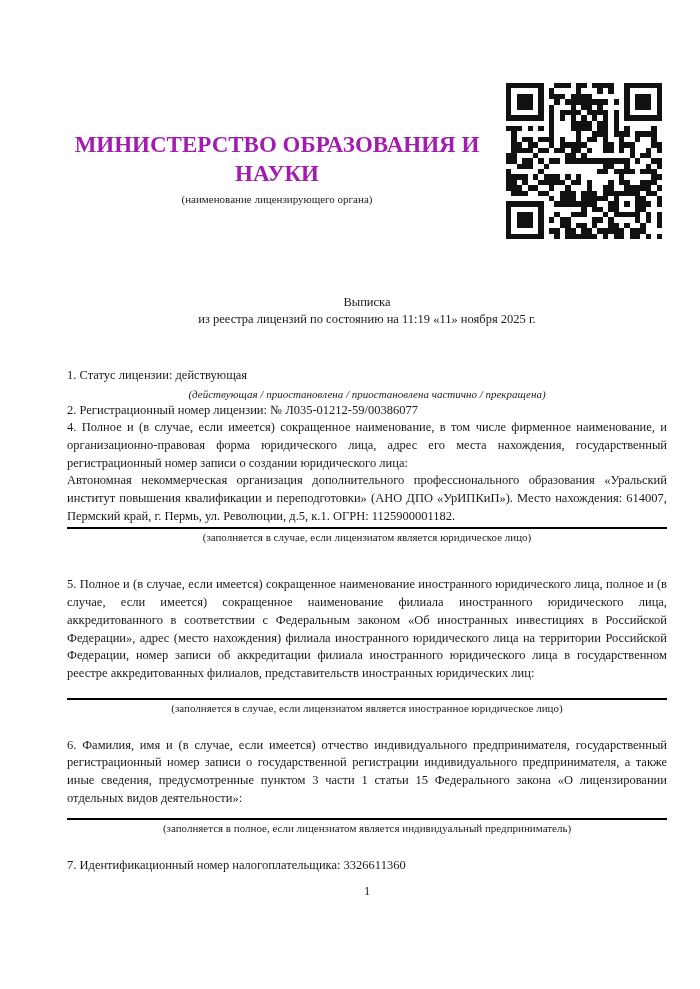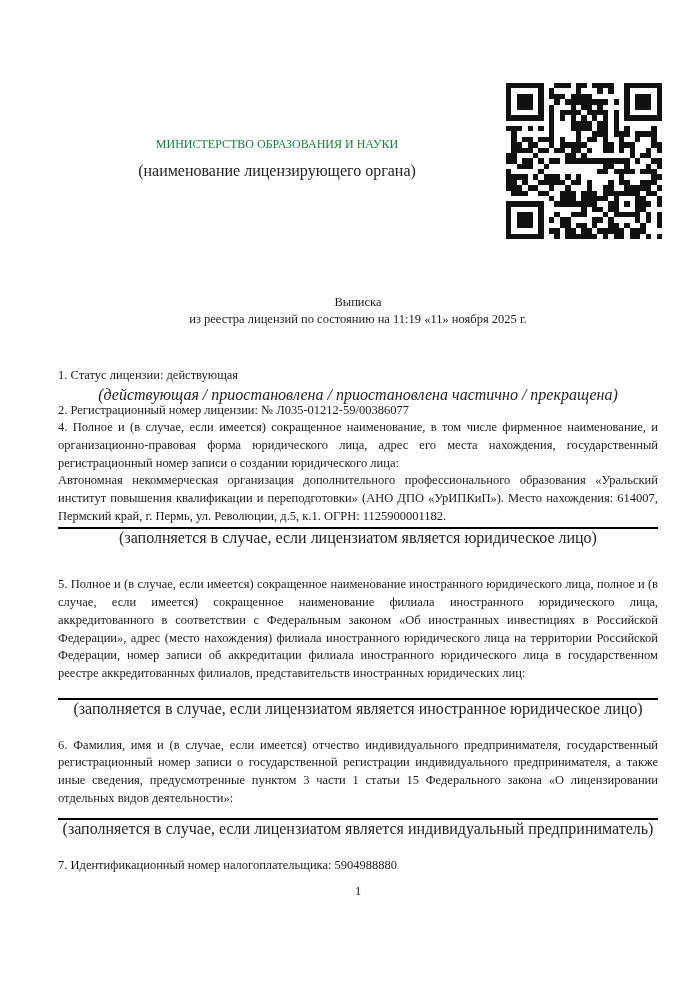--- a/index.html
+++ b/index.html
@@ -24,37 +24,37 @@
 
   
   .ministry {
     position: absolute;
     left: 37px;
     top: 130px;
     width: 480px;
     text-align: center;
   }
   .ministry-name {
-    font-weight: normal;
-    font-size: 12px;
+    font-weight: bold;
+    font-size: 23px;
     line-height: 29px;
-    color: #15803d;
+    color: #a21caf;
   }
   .small-caption {
-    font-size: 16px;
+    font-size: 11px;
     line-height: 13.5px;
     color: #222;
     text-align: center;
   }
   .ministry .small-caption { margin-top: 5px; }
 
   
   .doc-body {
     position: absolute;
-    left: 58px;
+    left: 67px;
     top: 294px;
     width: 600px;
     font-size: 12.5px;
     line-height: 17.8px;
   }
   .extract-heading { text-align: center; line-height: 16.5px; }
   .line { line-height: 17px; }
   .para { text-align: justify; }
   .item-status   { margin-top: 40px; }
   .item-status .small-caption { margin-top: 3.5px; font-style: italic; }
@@ -569,23 +569,23 @@
 
     <section class="item-foreign">
       <div class="para">5. Полное и (в случае, если имеется) сокращенное наименование иностранного юридического лица, полное и (в случае, если имеется) сокращенное наименование филиала иностранного юридического лица, аккредитованного в соответствии с Федеральным законом «Об иностранных инвестициях в Российской Федерации», адрес (место нахождения) филиала иностранного юридического лица на территории Российской Федерации, номер записи об аккредитации филиала иностранного юридического лица в государственном реестре аккредитованных филиалов, представительств иностранных юридических лиц:</div>
       <hr class="fill-rule">
       <div class="small-caption">(заполняется в случае, если лицензиатом является иностранное юридическое лицо)</div>
     </section>
 
     <section class="item-entrep">
       <div class="para">6. Фамилия, имя и (в случае, если имеется) отчество индивидуального предпринимателя, государственный регистрационный номер записи о государственной регистрации индивидуального предпринимателя, а также иные сведения, предусмотренные пунктом 3 части 1 статьи 15 Федерального закона «О лицензировании отдельных видов деятельности»:</div>
       <hr class="fill-rule">
-      <div class="small-caption">(заполняется в случае, если лицензиатом является индивидуальный предприниматель)</div>
+      <div class="small-caption">(заполняется в полное, если лицензиатом является индивидуальный предприниматель)</div>
     </section>
 
     <section class="item-inn">
-      <div class="line">7. Идентификационный номер налогоплательщика: 5904988880</div>
+      <div class="line">7. Идентификационный номер налогоплательщика: 3326611360</div>
     </section>
 
     <div class="page-number">1</div>
 
   </main>
 </div>
 
 </body></html>

